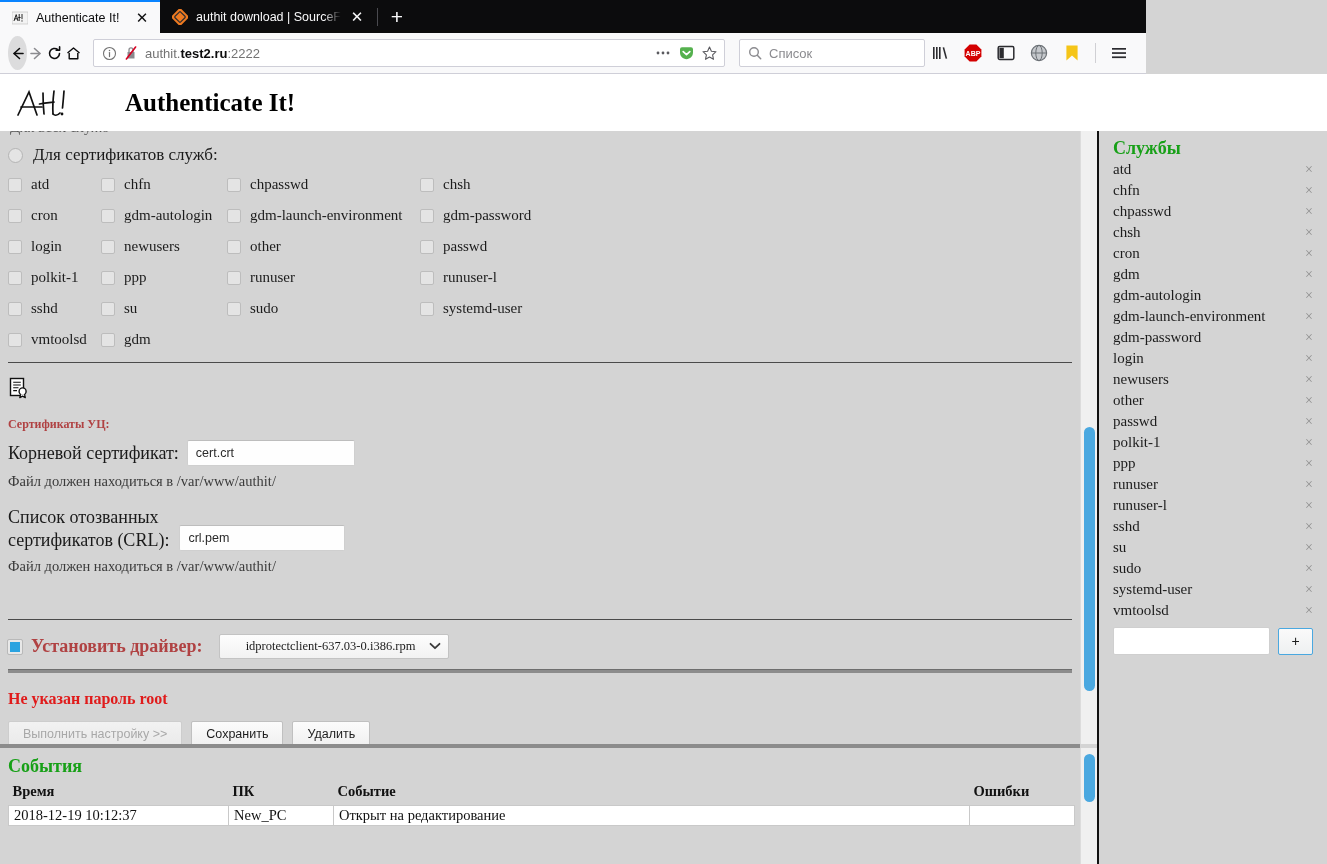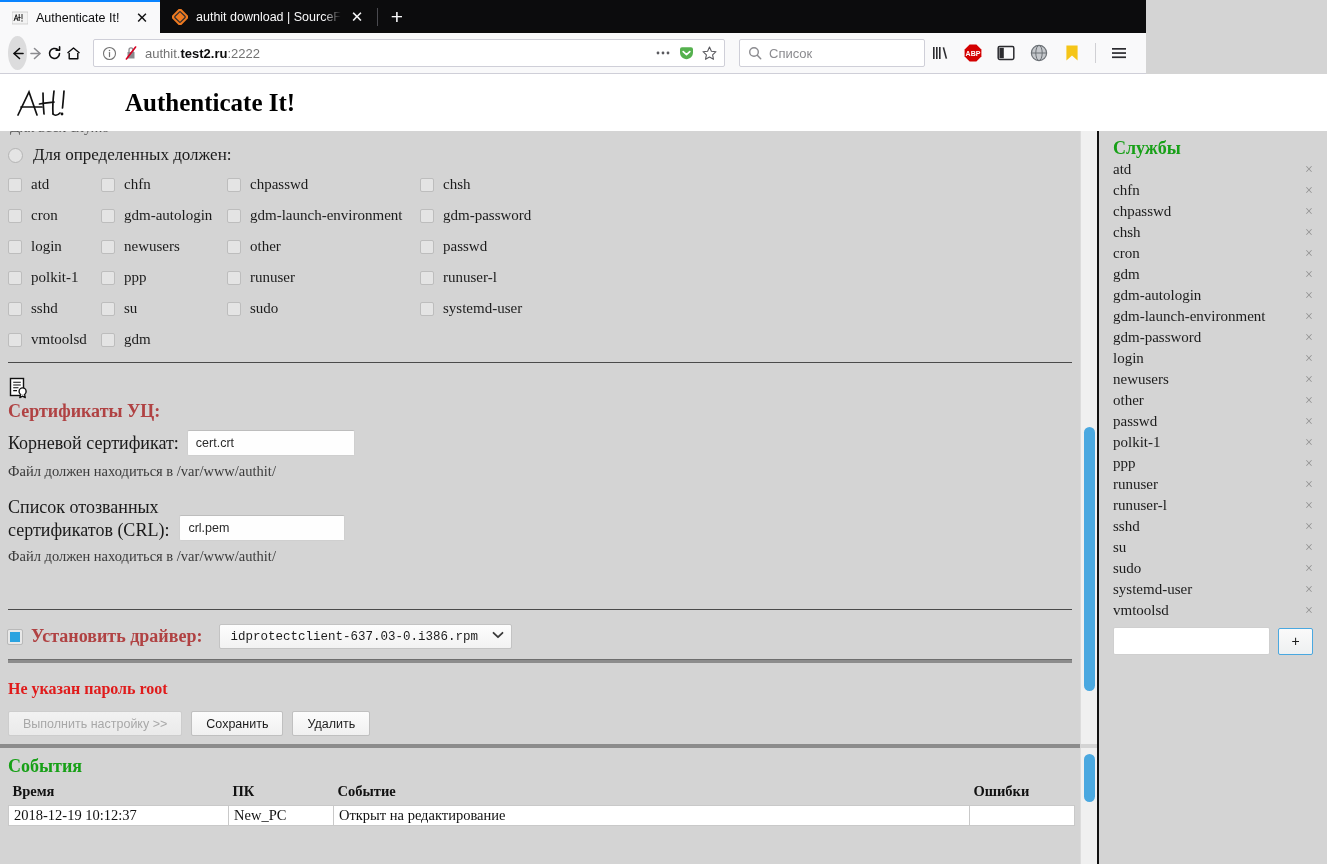--- a/index.html
+++ b/index.html
@@ -208,22 +208,22 @@
   .hr-thick {
     height: 4px;
     background: #8c8c8c;
     border-top: 1px solid #6e6e6e;
     margin: 10px 0 0 0;
   }
 
   .cert-icon { margin-top: 14px; width: 22px; height: 22px; }
   .sect-title-red {
     font-family: "Liberation Serif", serif;
-    font-size: 18px; font-weight: 700; color: #b04243;
-    margin-top: 2px;
+    font-size: 12px; font-weight: 700; color: #b04243;
+    margin-top: 18px;
   }
   .field-row { display: flex; align-items: center; margin-top: 8px; }
   .field-label {
     font-family: "Liberation Serif", serif;
     font-size: 18px; color: #1a1a1a;
     white-space: pre-line;
     line-height: 1.25;
   }
   .txtinput {
     background: #fefefe;
@@ -255,23 +255,23 @@
     font-family: "Liberation Serif", serif;
     font-size: 18px; font-weight: 700; color: #b04243;
   }
   .select {
     margin-left: 8px;
     height: 25px;
     min-width: 230px;
     background: linear-gradient(#fdfdfd, #f2f2f2);
     border: 1px solid #c3c3c3;
     border-radius: 2px;
-    display: flex; align-items: center; justify-content: flex-start;
+    display: flex; align-items: center; justify-content: flex-end;
     padding: 0 7px 0 10px;
-    font-family: Liberation Mono, monospace;
+    font-family: Liberation Serif, serif;
     font-size: 12.5px; color: #1c1c1c;
     gap: 14px;
   }
   .chev { font-size: 10px; color: #4a4a4a; }
 
   .errmsg {
     font-family: "Liberation Serif", serif;
     font-size: 16px; font-weight: 700; color: #e01b1b;
     margin-top: 17px;
   }
@@ -555,21 +555,21 @@
 
       <div class="form-panel">
         <div class="form-inner">
 
           <div class="cut-row">
             <div class="ghost">Для всех служб</div>
           </div>
 
           <div class="radio-row">
             <span class="radio-mark"></span>
-            <span class="radio-label">Для определенных должен:</span>
+            <span class="radio-label">Для сертификатов служб:</span>
           </div>
 
           <div class="svc-grid">
             <div class="svc-cell">
                 <span class="cb"></span>
                 <span class="svc-name">atd</span>
               </div>
             <div class="svc-cell">
                 <span class="cb"></span>
                 <span class="svc-name">chfn</span>

